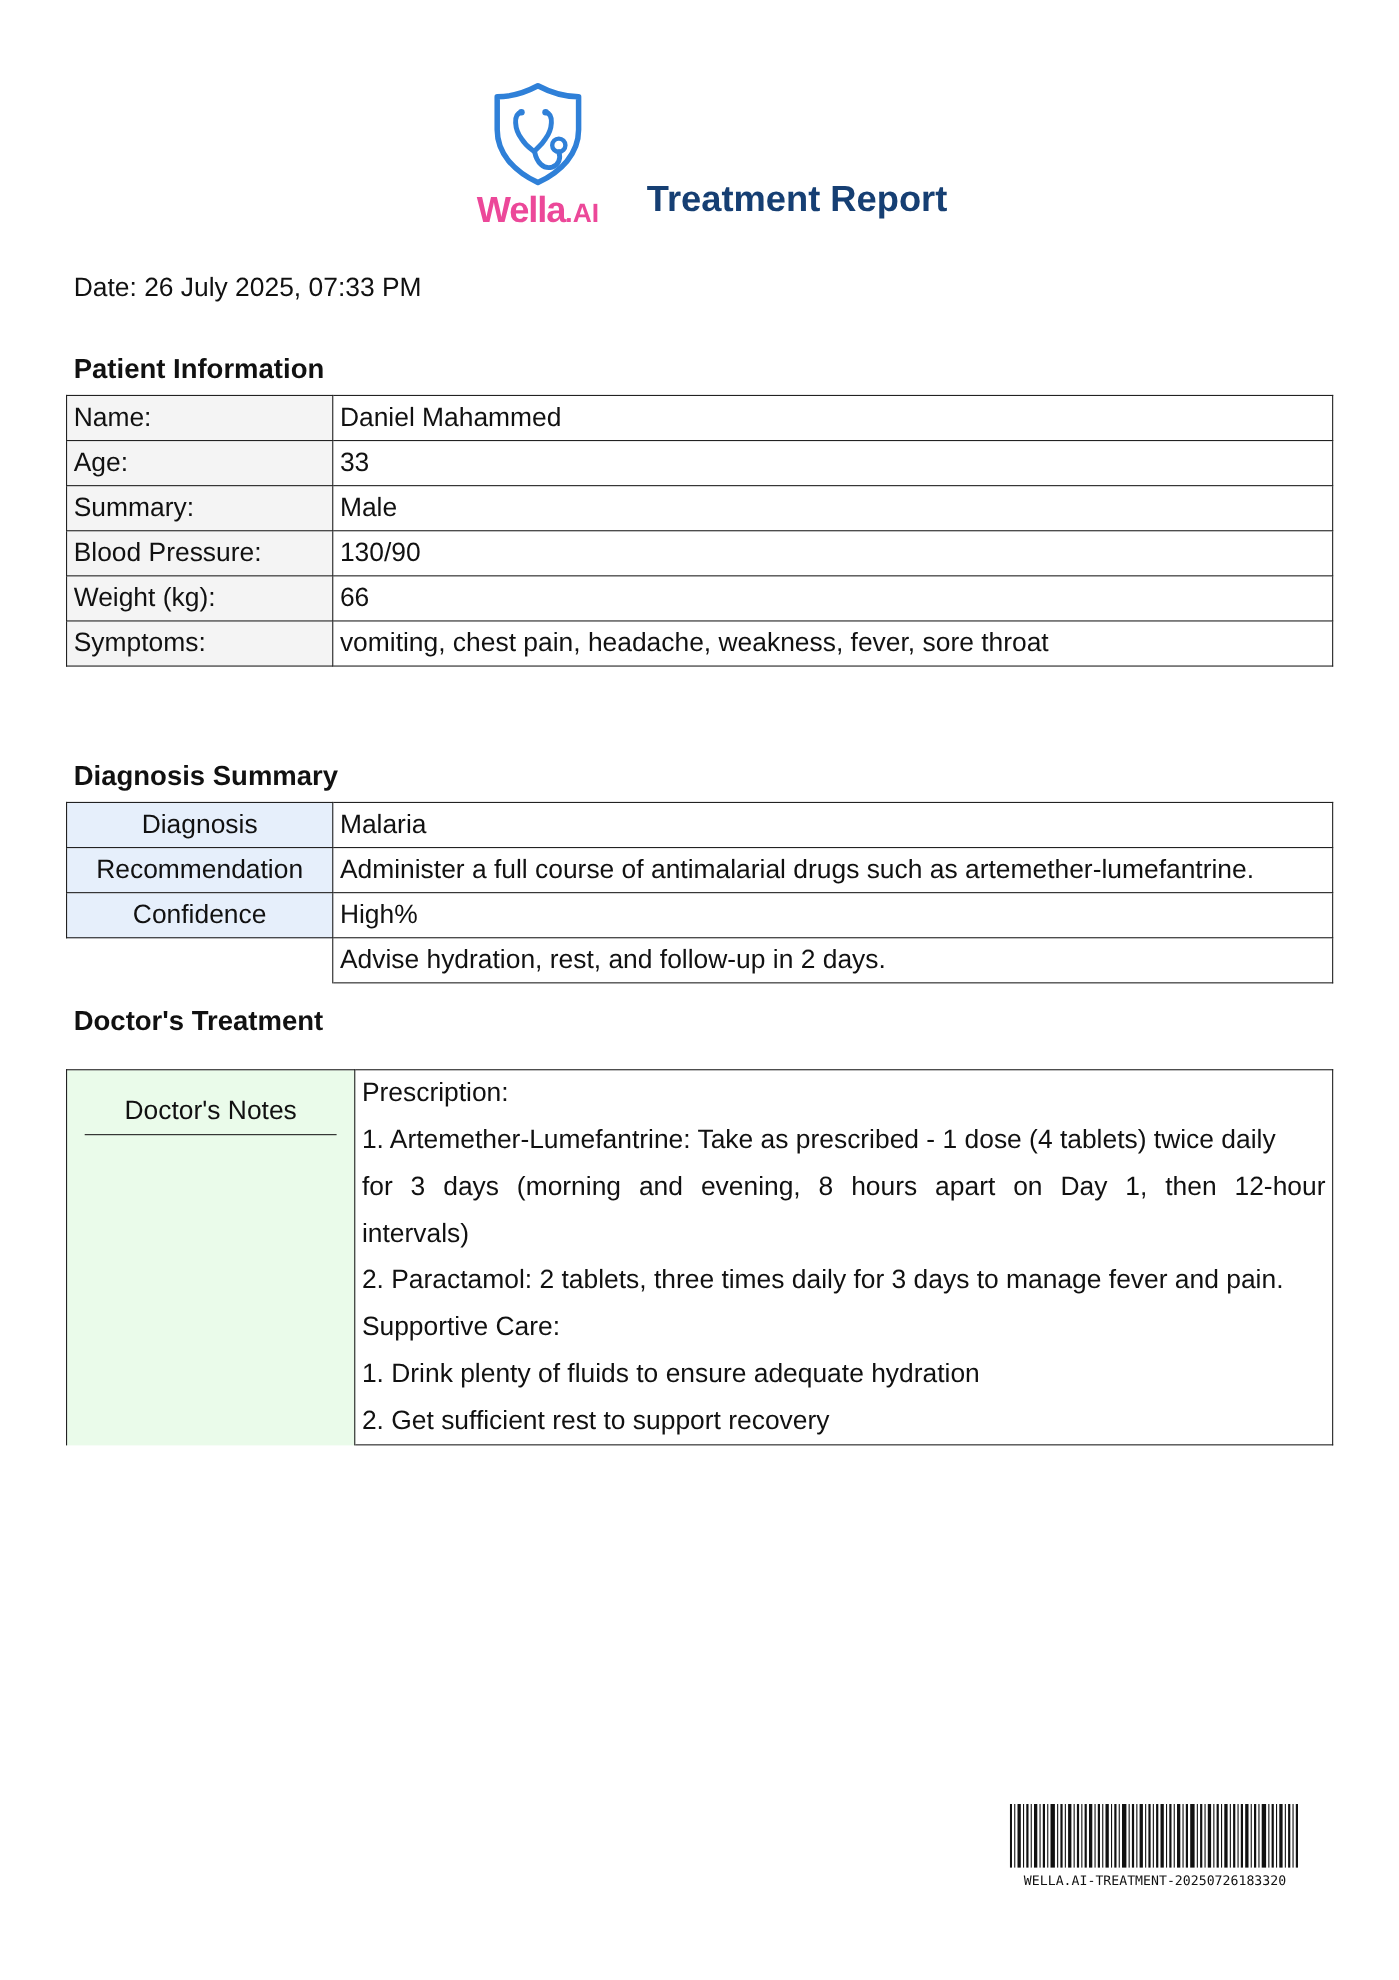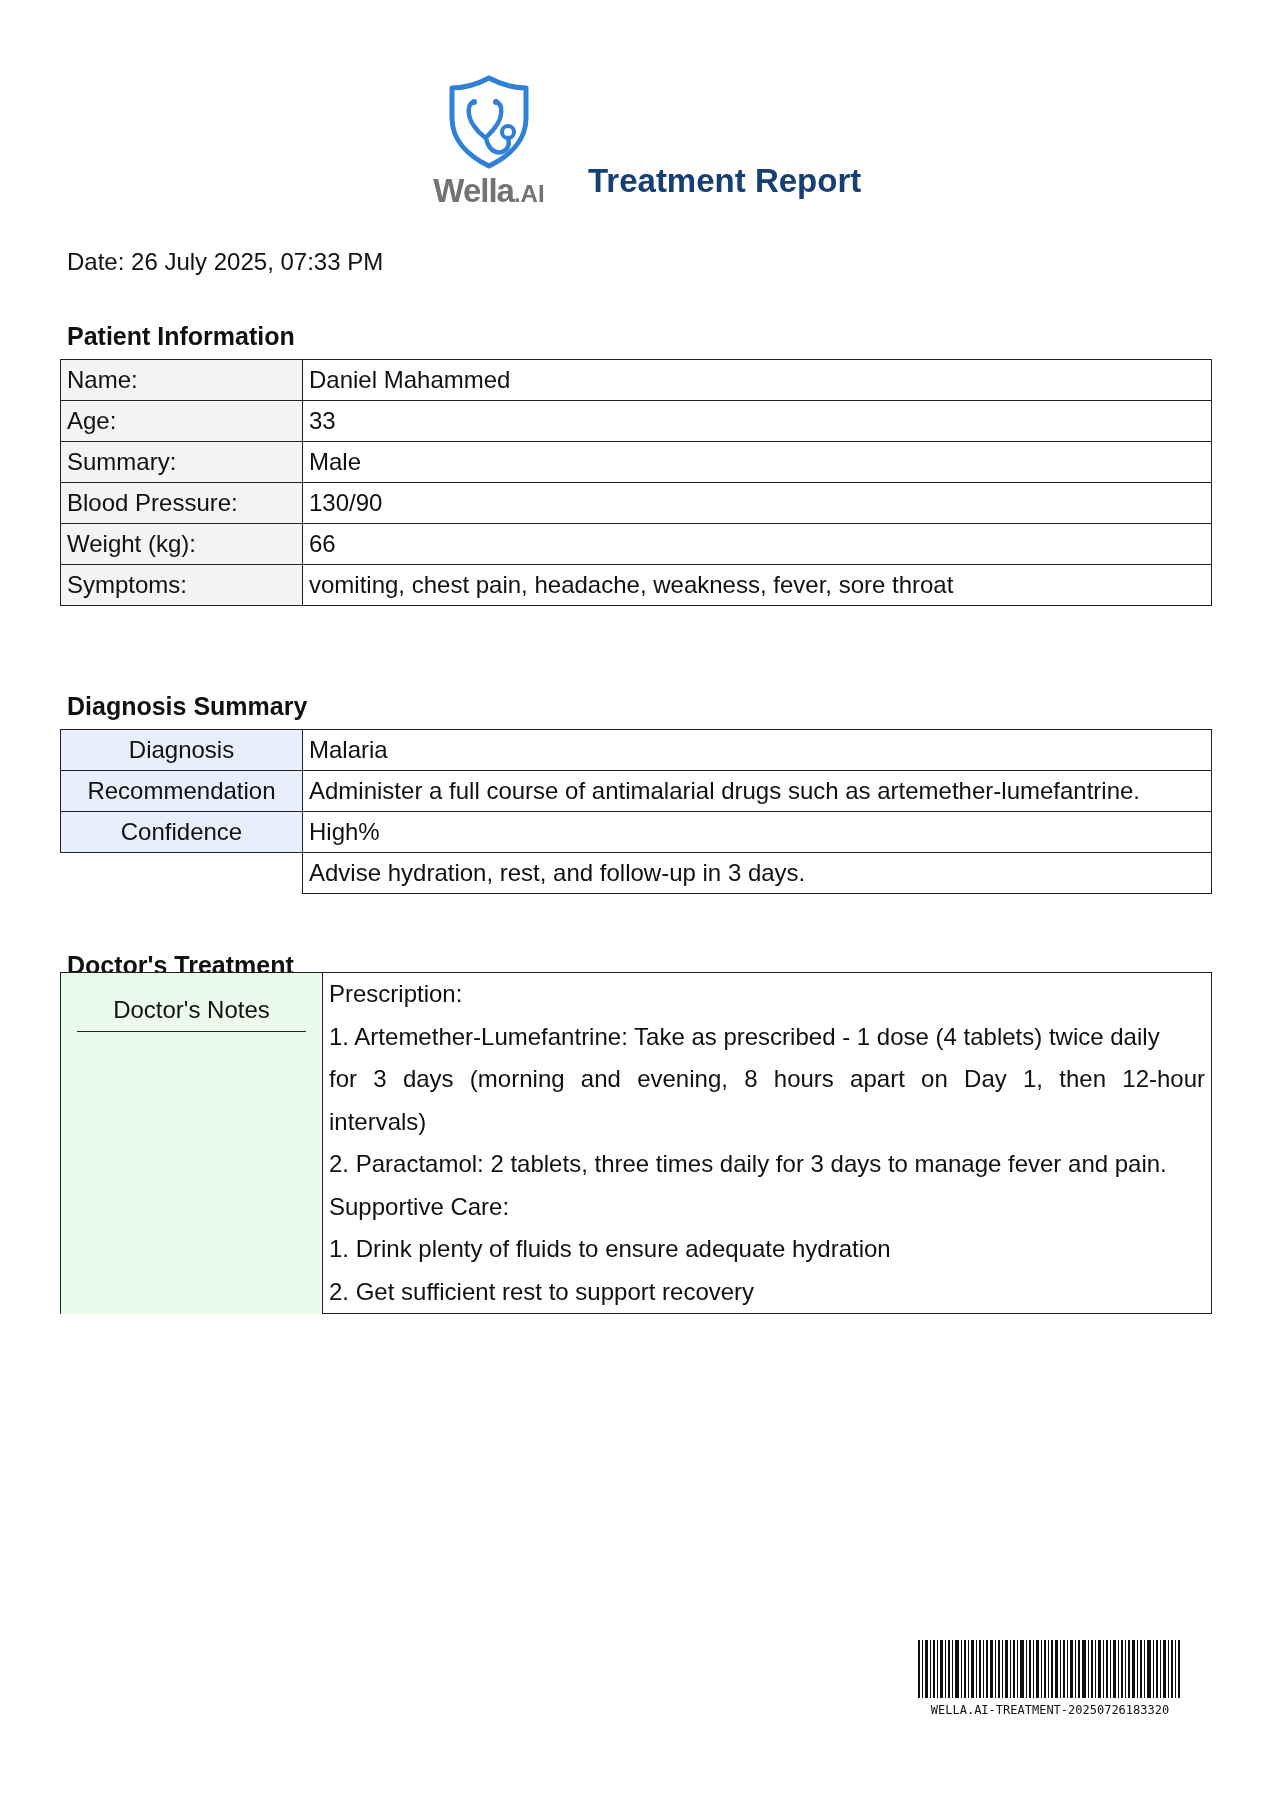--- a/index.html
+++ b/index.html
@@ -5,21 +5,21 @@
   html, body { margin: 0; padding: 0; background: #ffffff; }
   body {
     width: 1272px; height: 1800px; position: relative; overflow: hidden;
     font-family: "Liberation Sans", sans-serif; color: #111;
   }
   .header { position: absolute; top: 74px; left: 0; width: 1272px; height: 150px; }
   .logo { position: absolute; left: 424px; top: 0; width: 130px; height: 140px; }
   .logo svg { position: absolute; left: 22px; top: 0; }
   .logo-text {
     position: absolute; left: 0; top: 98px; width: 130px; text-align: center;
-    color: #737373; font-weight: bold; font-size: 33px; letter-spacing: -1px;
+    color: #ec4899; font-weight: bold; font-size: 33px; letter-spacing: -1px;
   }
   .logo-text .ai { font-size: 24px; letter-spacing: 0; }
   .report-title {
     position: absolute; left: 588px; top: 88px; font-size: 33px; font-weight: bold; color: #163f73;
   }
   .date { position: absolute; left: 67px; top: 248px; font-size: 24px; }
   .section-title { position: absolute; left: 67px; font-size: 25px; font-weight: bold; }
   table.kv {
     position: absolute; left: 60px; width: 1152px; border-collapse: collapse; font-size: 24px;
   }
@@ -102,26 +102,26 @@
   <tr>
         <td class="label">Recommendation</td>
         <td>Administer a full course of antimalarial drugs such as artemether-lumefantrine.</td>
       </tr>
   <tr>
         <td class="label">Confidence</td>
         <td>High%</td>
       </tr>
   <tr>
         <td class="label nolabel"></td>
-        <td style="border-top:none;">Advise hydration, rest, and follow-up in 3 days.</td>
+        <td style="border-top:none;">Advise hydration, rest, and follow-up in 2 days.</td>
       </tr>
 </tbody>
   </table>
 
-<div class="section-title" style="top:914px;margin-top:37px;">Doctor's Treatment</div>
+<div class="section-title" style="top:914px;">Doctor's Treatment</div>
 <table class="kv treat" style="top:972px;">
   <tbody>
       <tr>
     <td class="label" style="vertical-align:top; border-bottom:none; padding:16px;">
       <div style="background:#eafbea; height:42px; line-height:42px; border-bottom:1.5px solid #222; text-align:center;">Doctor's Notes</div>
     </td>
     <td class="ml">
       <div>Prescription:</div>
       <div>1. Artemether-Lumefantrine: Take as prescribed - 1 dose (4 tablets) twice daily</div>
       <div class="justify">for 3 days (morning and evening, 8 hours apart on Day 1, then 12-hour</div>

